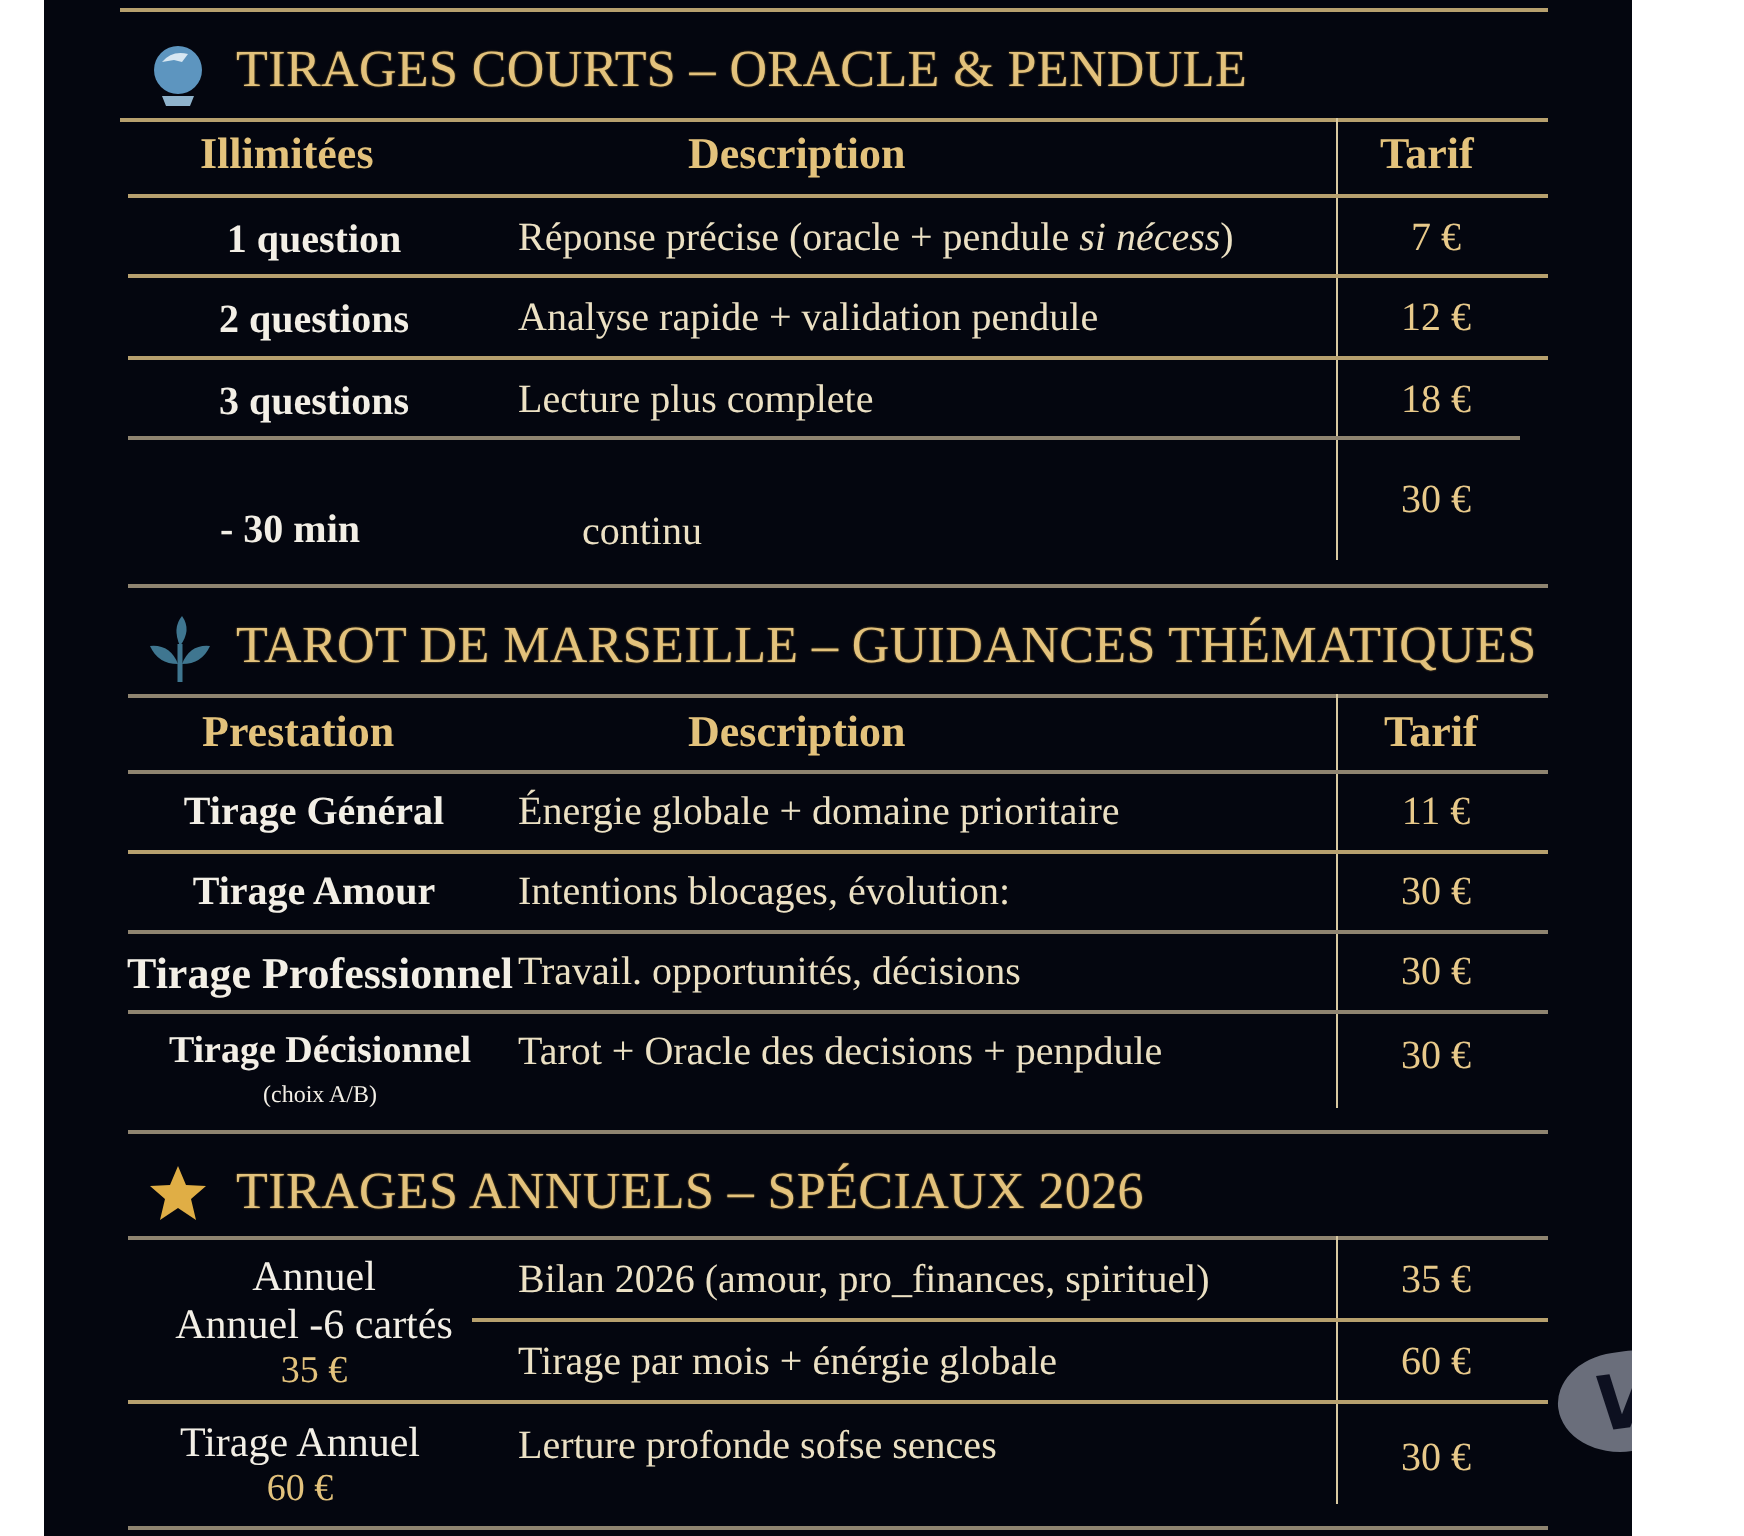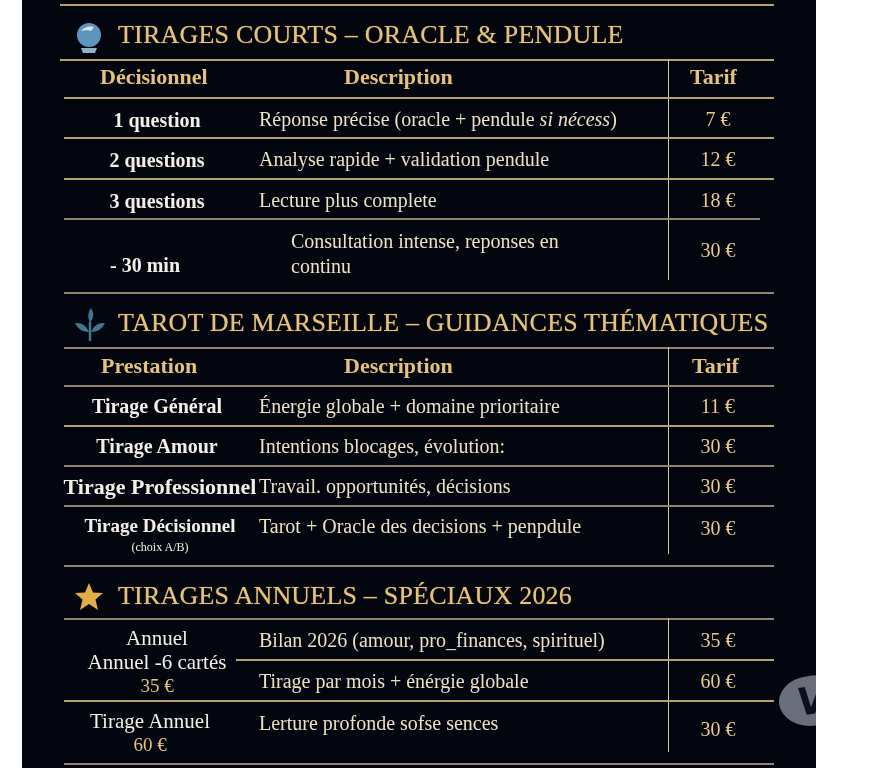--- a/index.html
+++ b/index.html
@@ -54,21 +54,21 @@
   <div class="hline" style="left:38px; top:4px; width:714px;"></div>
 
   <svg class="sec-icon" style="left:52px; top:22px;" width="30" height="32" viewBox="0 0 30 32">
     <circle cx="15" cy="13" r="12" fill="#5d95bf"></circle>
     <path d="M7 9 Q12 3 20 5 L17 9 L13 8 Z" fill="#d7e7f2"></path>
     <path d="M7 26 L23 26 L21 31 L9 31 Z" fill="#8fb3cc"></path>
   </svg>
   <div class="section-title" style="top:20px;">TIRAGES COURTS – ORACLE &amp; PENDULE</div>
   <div class="hline" style="left:38px; top:59px; width:714px;"></div>
 
-  <div class="th" style="left:78px; top:64px;">Décisionnel</div>
+  <div class="th" style="left:78px; top:64px;">Illimitées</div>
   <div class="th" style="left:322px; top:64px;">Description</div>
   <div class="th" style="left:668px; top:64px;">Tarif</div>
   <div class="vline" style="left:646px; top:59px; height:221px;"></div>
   <div class="hline" style="left:42px; top:97px; width:710px;"></div>
 
   <div>
     <div class="prest" style="left:40px; width:190px; top:108px;">1 question</div>
     <div class="desc" style="left:237px; top:107px;">
       <span>Réponse précise (oracle + pendule</span> <i>si nécess</i><span>)</span>
     </div>
@@ -89,21 +89,21 @@
     <div class="tarif" style="left:646px; top:189px;">18 €</div>
   </div>
   <div class="hline dim" style="left:42px; top:218px; width:696px;"></div>
 
   <div>
     <div class="prest" style="left:52px; width:206px; top:229px;">
       <br>
       <span style="display:inline-block; margin-left:-64px;">- 30 min</span>
     </div>
     <div class="desc" style="left:269px; top:229px;">
-      <span>Consultation intense, reponses en</span><br>
+      <br>
       <span>continu</span>
     </div>
     <div class="tarif" style="left:646px; top:239px;">30 €</div>
   </div>
   <div class="hline dim" style="left:42px; top:292px; width:710px;"></div>
 
   <svg class="sec-icon" style="left:51px; top:308px;" width="34" height="34" viewBox="0 0 34 34">
     <path d="M17 33 L17 14" stroke="#3f7690" stroke-width="2.5"></path>
     <path d="M17 15 Q13 6 18 0 Q23 7 17 15 Z" fill="#3f7690"></path>
     <path d="M16 24 Q6 24 2 15 Q12 14 16 24 Z" fill="#3f7690"></path>

